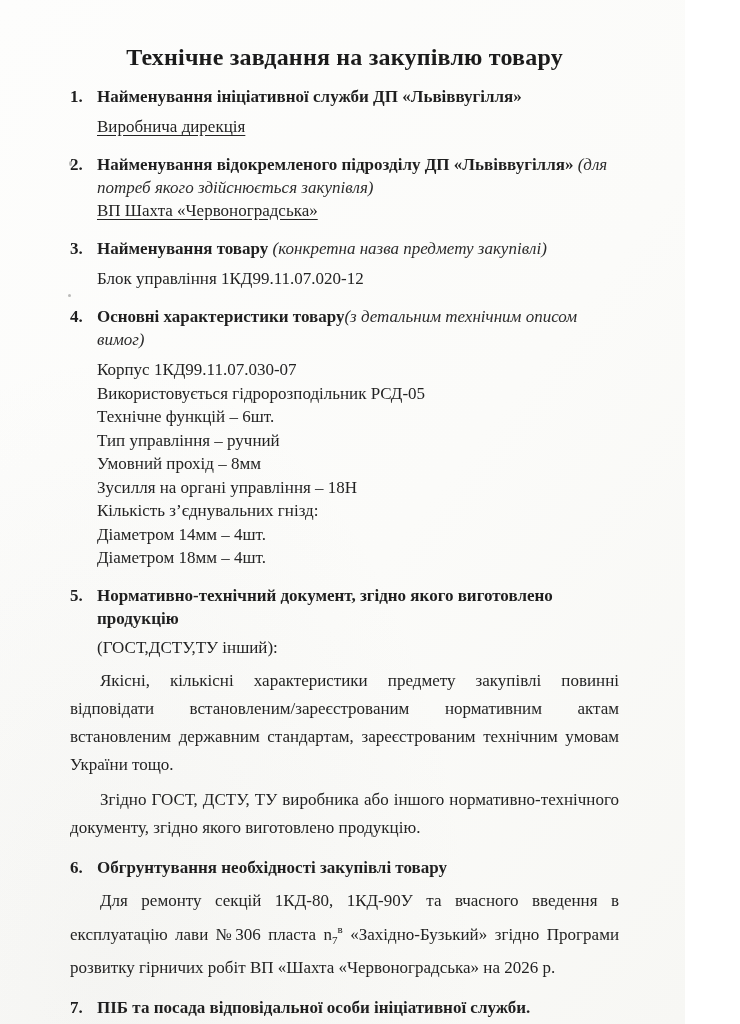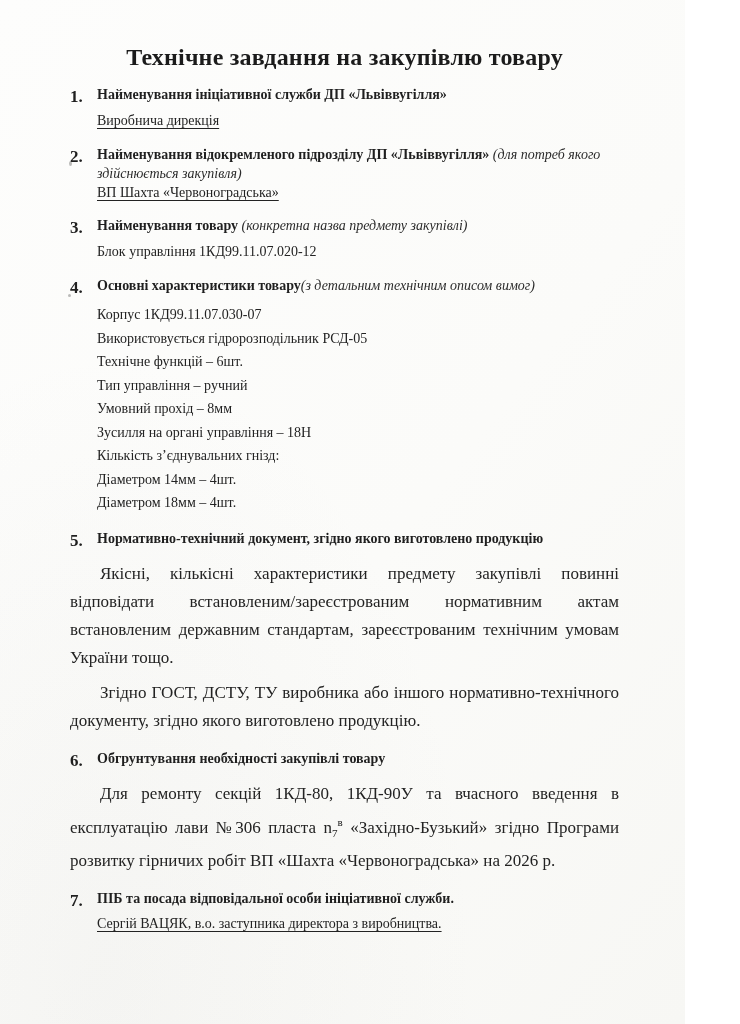--- a/index.html
+++ b/index.html
@@ -39,21 +39,21 @@
 
   .item { display: flex; margin-top: 15px; }
   .item-num {
     flex: none;
     width: 27px;
     font-weight: bold;
     font-size: 17px;
     line-height: 1.35;
     color: #1f1f1f;
   }
-  .item-body { font-size: 14px; line-height: 1.35; color: #232323; }
+  .item-body { font-size: 17px; line-height: 1.35; color: #232323; }
   .item-heading { font-weight: bold; color: #1f1f1f; }
   .item-note { font-style: italic; font-weight: normal; color: #2b2b2b; }
   .item-value { margin-top: 7px; }
   .underlined { text-decoration: underline; text-underline-offset: 3px; font-family: Liberation Serif, serif; }
   .subheading { margin-top: 6px; }
 
   .specs { margin-top: 7px; }
   .spec-line { line-height: 23.5px; }
 
   .para {
@@ -116,20 +116,21 @@
         <div class="spec-line">Діаметром 14мм – 4шт.</div>
         <div class="spec-line">Діаметром 18мм – 4шт.</div>
       </div>
     </div>
   </div>
 
   <div class="item">
     <div class="item-num">5.</div>
     <div class="item-body">
       <div class="item-heading">Нормативно-технічний документ, згідно якого виготовлено продукцію</div>
+      <div class="subheading">(ГОСТ,ДСТУ,ТУ інший):</div>
     </div>
   </div>
   <p class="para">Якісні, кількісні характеристики предмету закупівлі повинні відповідати встановленим/зареєстрованим нормативним актам встановленим державним стандартам, зареєстрованим технічним умовам України тощо.</p>
   <p class="para">Згідно ГОСТ, ДСТУ, ТУ виробника або іншого нормативно-технічного документу, згідно якого виготовлено продукцію.</p>
 
   <div class="item">
     <div class="item-num">6.</div>
     <div class="item-body">
       <div class="item-heading">Обгрунтування необхідності закупівлі товару</div>
     </div>

